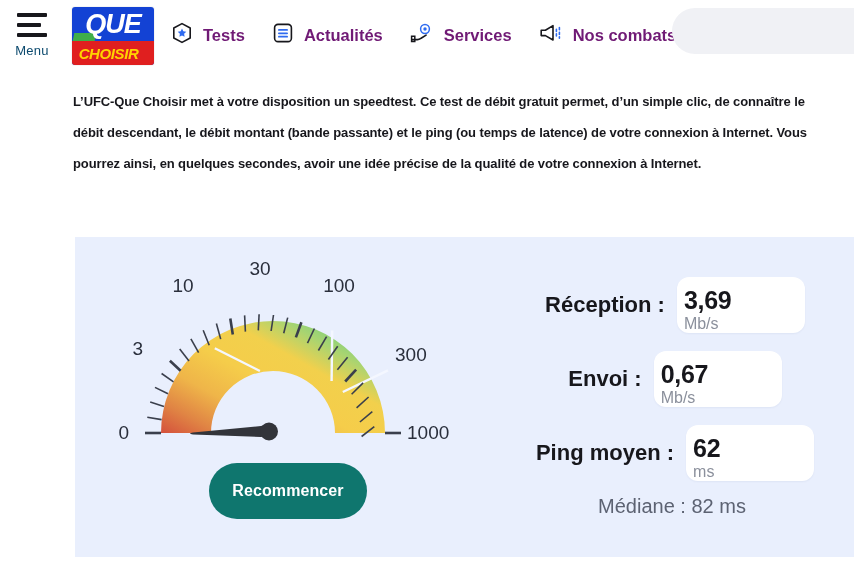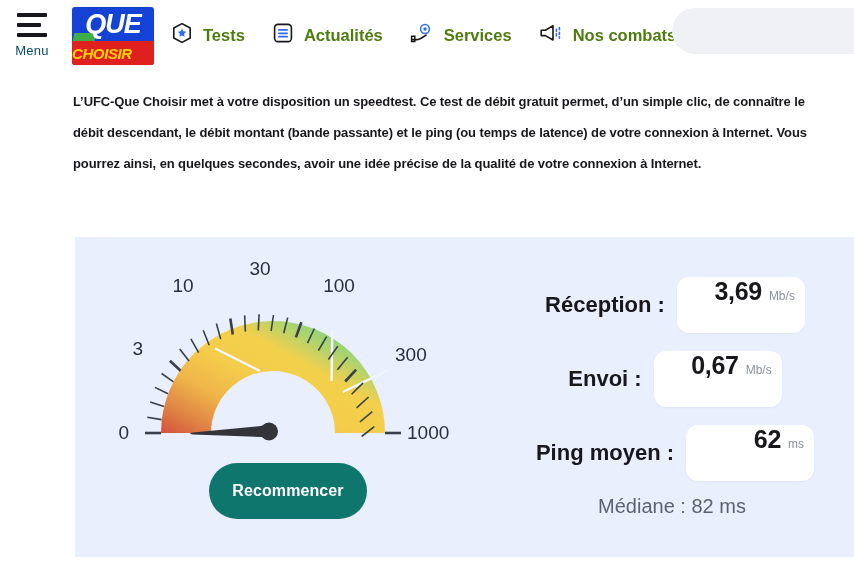--- a/index.html
+++ b/index.html
@@ -83,21 +83,21 @@
   .logo .redbar {
     position: absolute;
     left: 0; bottom: 0;
     width: 82px; height: 24px;
     background: #e01f1f;
   }
   .logo .choisir {
     position: absolute;
     left: 0; bottom: 1px;
     width: 73px;
-    text-align: left;
+    text-align: center;
     font-size: 15px;
     font-weight: bold;
     font-style: italic;
     color: #ffd400;
     letter-spacing: -.4px;
     line-height: 21px;
     z-index: 2;
   }
 
   .nav {
@@ -111,21 +111,21 @@
   .nav-item {
     display: flex;
     align-items: center;
     gap: 9px;
     cursor: pointer;
   }
   .nav-item .ico { display: block; }
   .nav-item .lbl {
     font-size: 16.5px;
     font-weight: bold;
-    color: #4d7c0f;
+    color: #701a75;
     white-space: nowrap;
   }
 
   .searchbar {
     position: absolute;
     left: 672px;
     top: 8px;
     width: 220px;
     height: 46px;
     background: #f0f1f5;
@@ -204,29 +204,30 @@
     width: 128px;
     height: 56px;
     background: #ffffff;
     border-radius: 12px;
     display: flex;
     align-items: baseline;
     justify-content: flex-end;
     padding-right: 10px;
     box-sizing: border-box;
     box-shadow: 0 1px 2px rgba(20,40,90,.05);
+    flex-direction: column;
   }
   .result-box .val {
     font-size: 25px;
     font-weight: bold;
     color: #17171c;
     letter-spacing: -.3px;
   }
   .result-box .unit {
-    font-size: 12px;
+    font-size: 16px;
     color: #8b909c;
     margin-left: 7px;
     white-space: nowrap;
   }
   .median {
     text-align: center;
     padding-right: 6px;
     font-size: 20px;
     color: #5c6272;
     margin-top: -4px;

